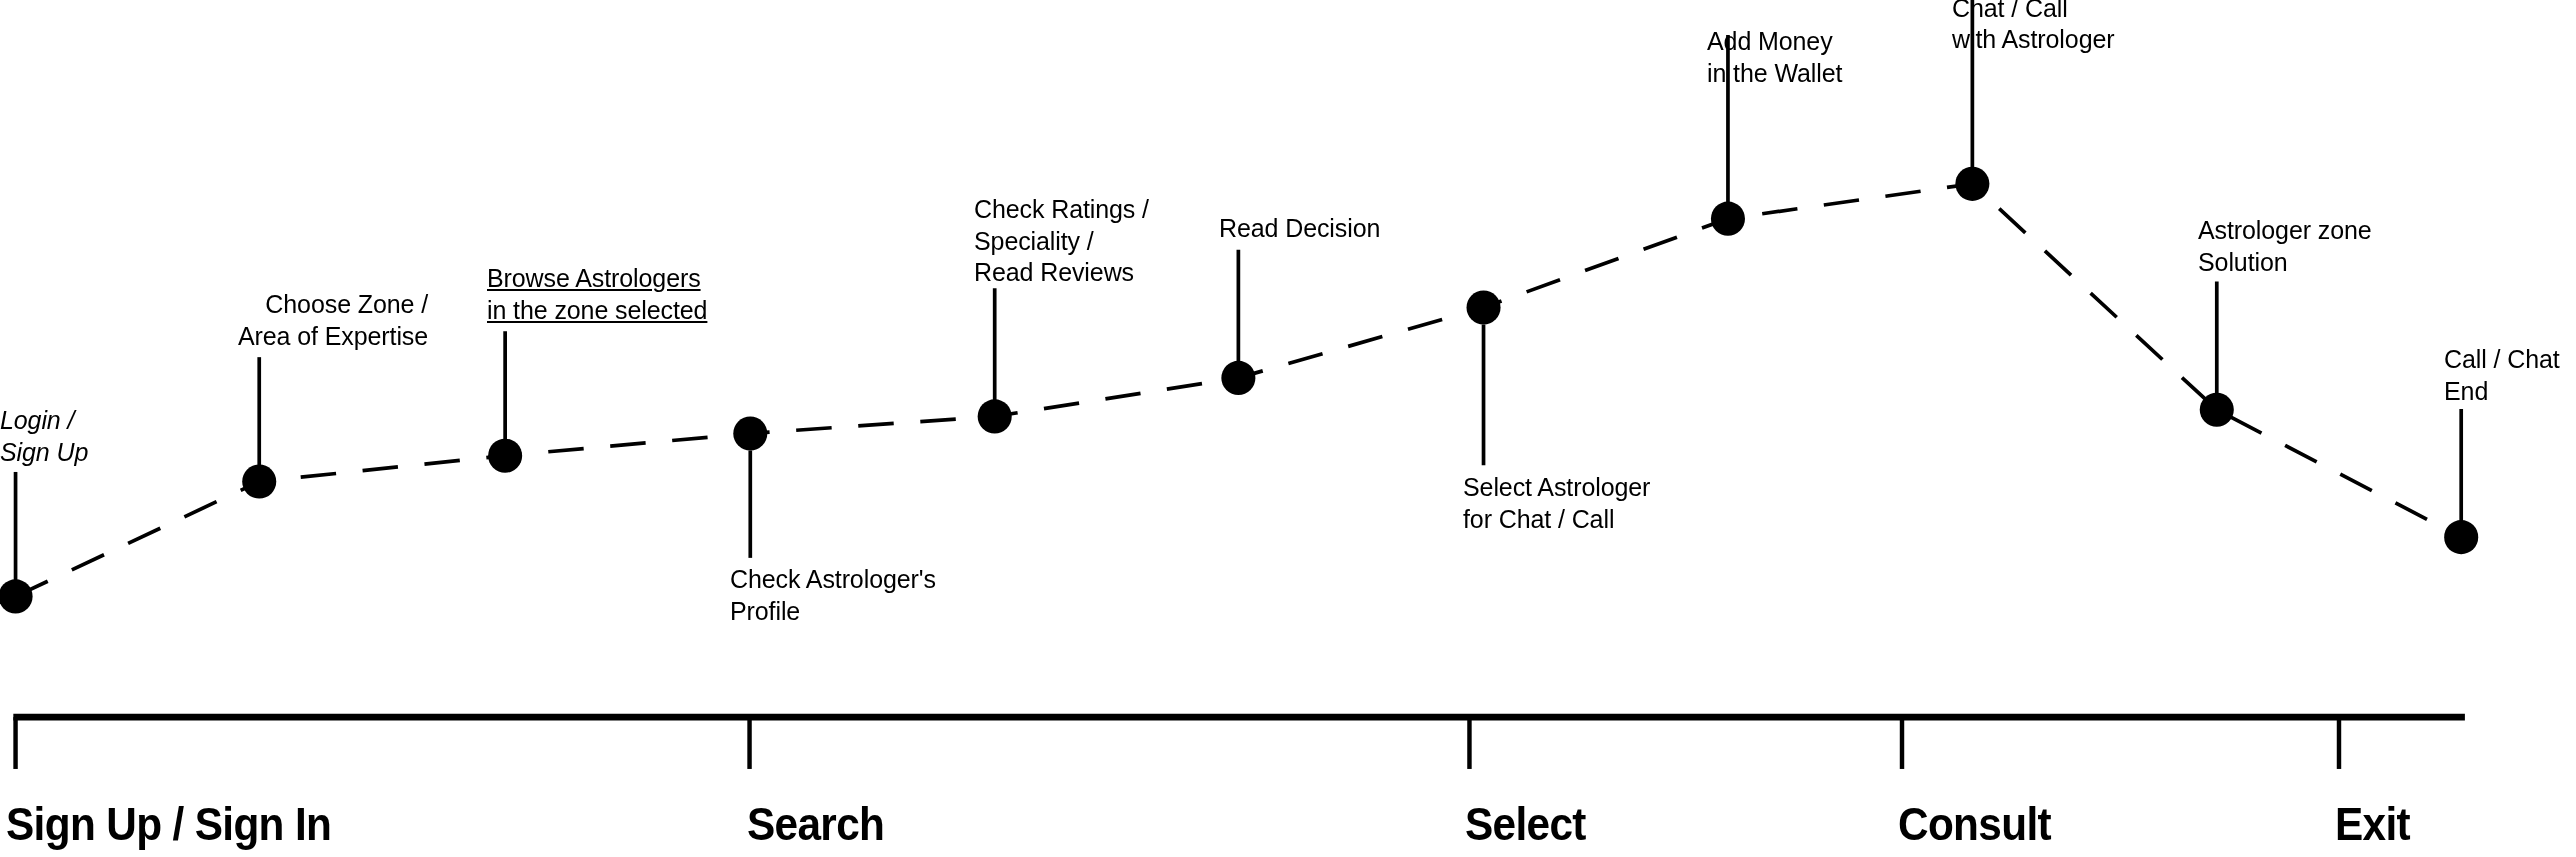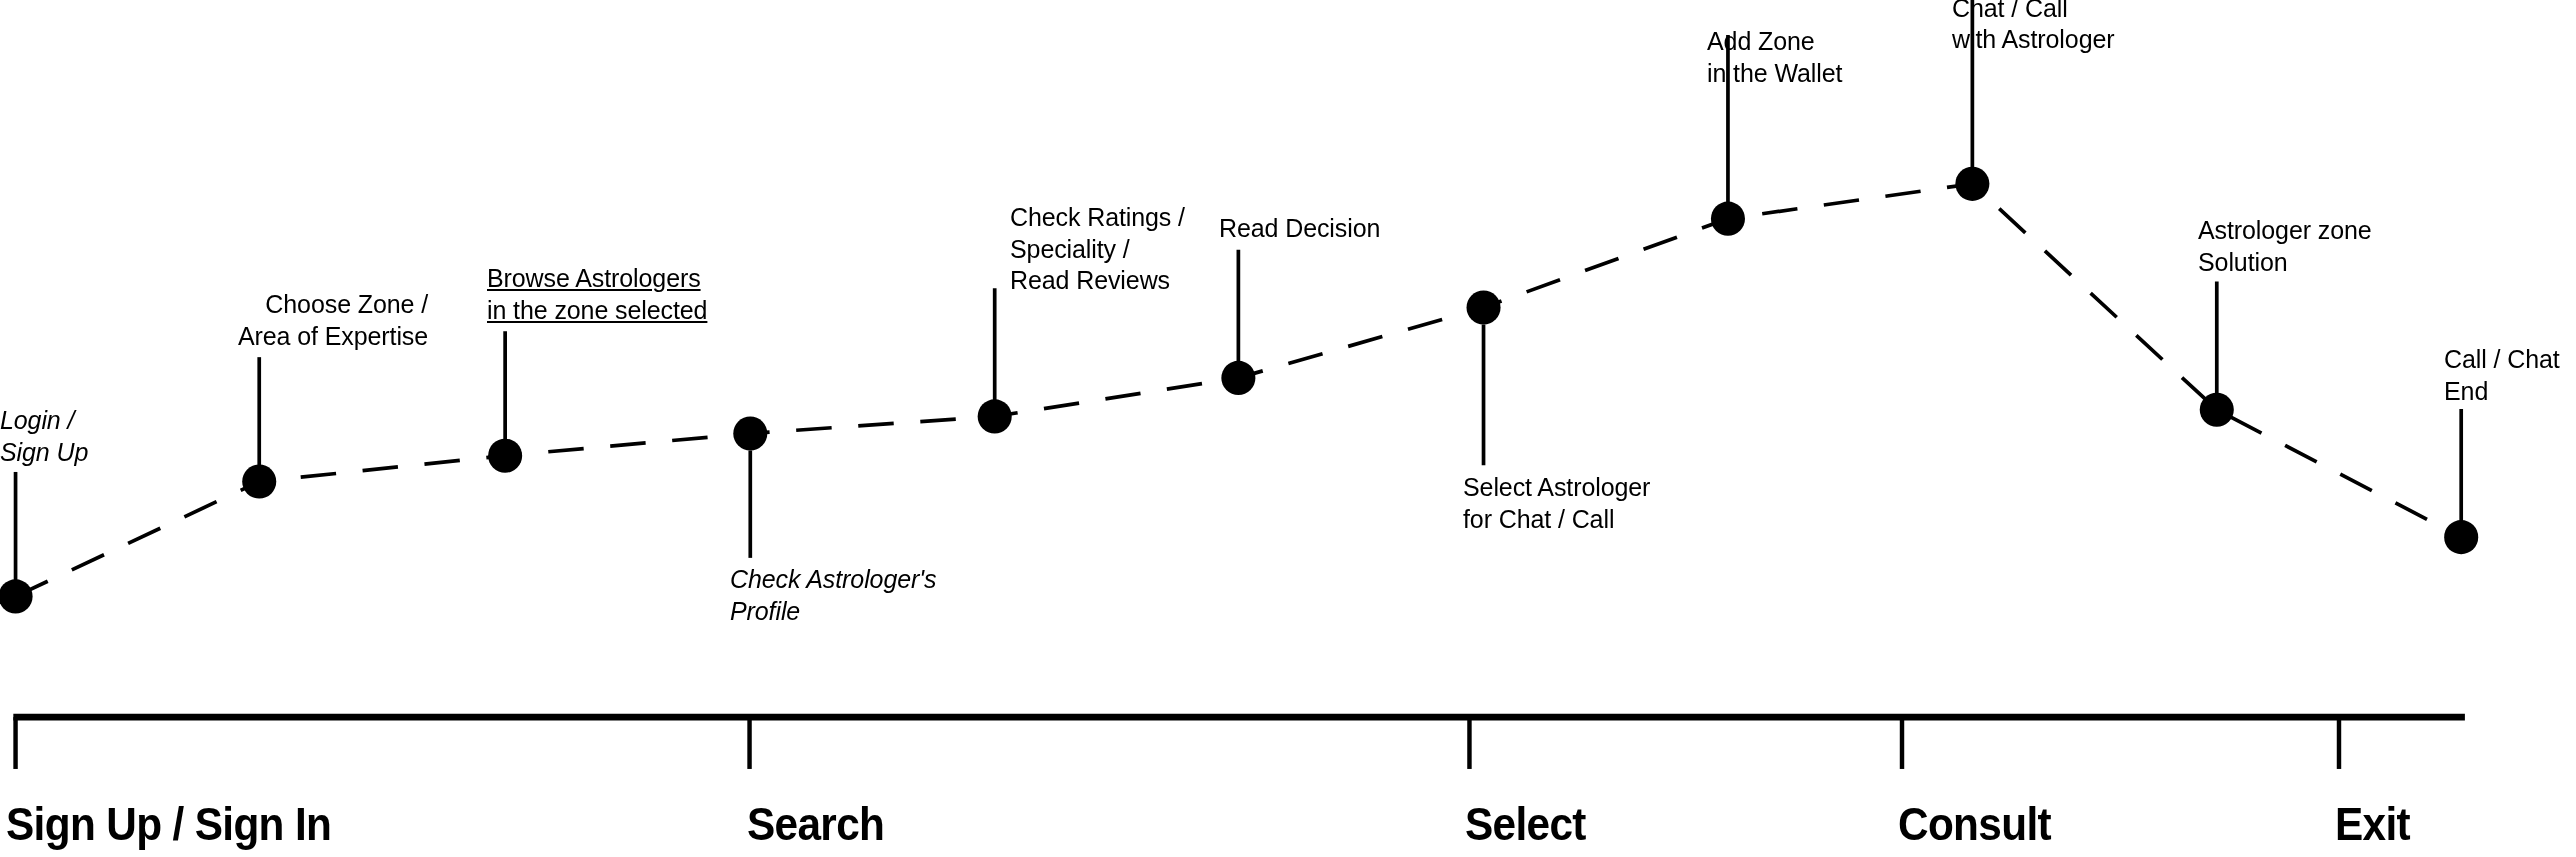--- a/index.html
+++ b/index.html
@@ -93,29 +93,29 @@
       </g>
   </svg>
 
   <div id="touchpoint-labels">
       <div class="touchpoint-label" style="left: 0px; top: 405px; font-style: italic;">Login /
 Sign Up</div>
       <div class="touchpoint-label" style="left: 238px; top: 289px; text-align: right;">Choose Zone /
 Area of Expertise</div>
       <div class="touchpoint-label" style="left: 487px; top: 263px; text-decoration: underline;">Browse Astrologers
 in the zone selected</div>
-      <div class="touchpoint-label" style="left: 730px; top: 564px; font-style: italic;">Check Astrologer's
+      <div class="touchpoint-label" style="left: 730px; top: 564px;">Check Astrologer's
 Profile</div>
-      <div class="touchpoint-label" style="left: 974px; top: 202px; margin-left: 36px;">Check Ratings /
+      <div class="touchpoint-label" style="left: 974px; top: 194px;">Check Ratings /
 Speciality /
 Read Reviews</div>
       <div class="touchpoint-label" style="left: 1219px; top: 213px;">Read Decision</div>
       <div class="touchpoint-label" style="left: 1463px; top: 443px; margin-top: 29px;">Select Astrologer
 for Chat / Call</div>
-      <div class="touchpoint-label" style="left: 1707px; top: 26px;">Add Zone
+      <div class="touchpoint-label" style="left: 1707px; top: 26px;">Add Money
 in the Wallet</div>
       <div class="touchpoint-label" style="left: 1952px; top: -7.4px;">Chat / Call
 with Astrologer</div>
       <div class="touchpoint-label" style="left: 2198px; top: 215px;">Astrologer zone
 Solution</div>
       <div class="touchpoint-label" style="left: 2444px; top: 344px;">Call / Chat
 End</div>
     </div>
   <div id="phase-labels">
       <div class="phase-label" style="left: 6px; top: 801px;">Sign Up / Sign In</div>

